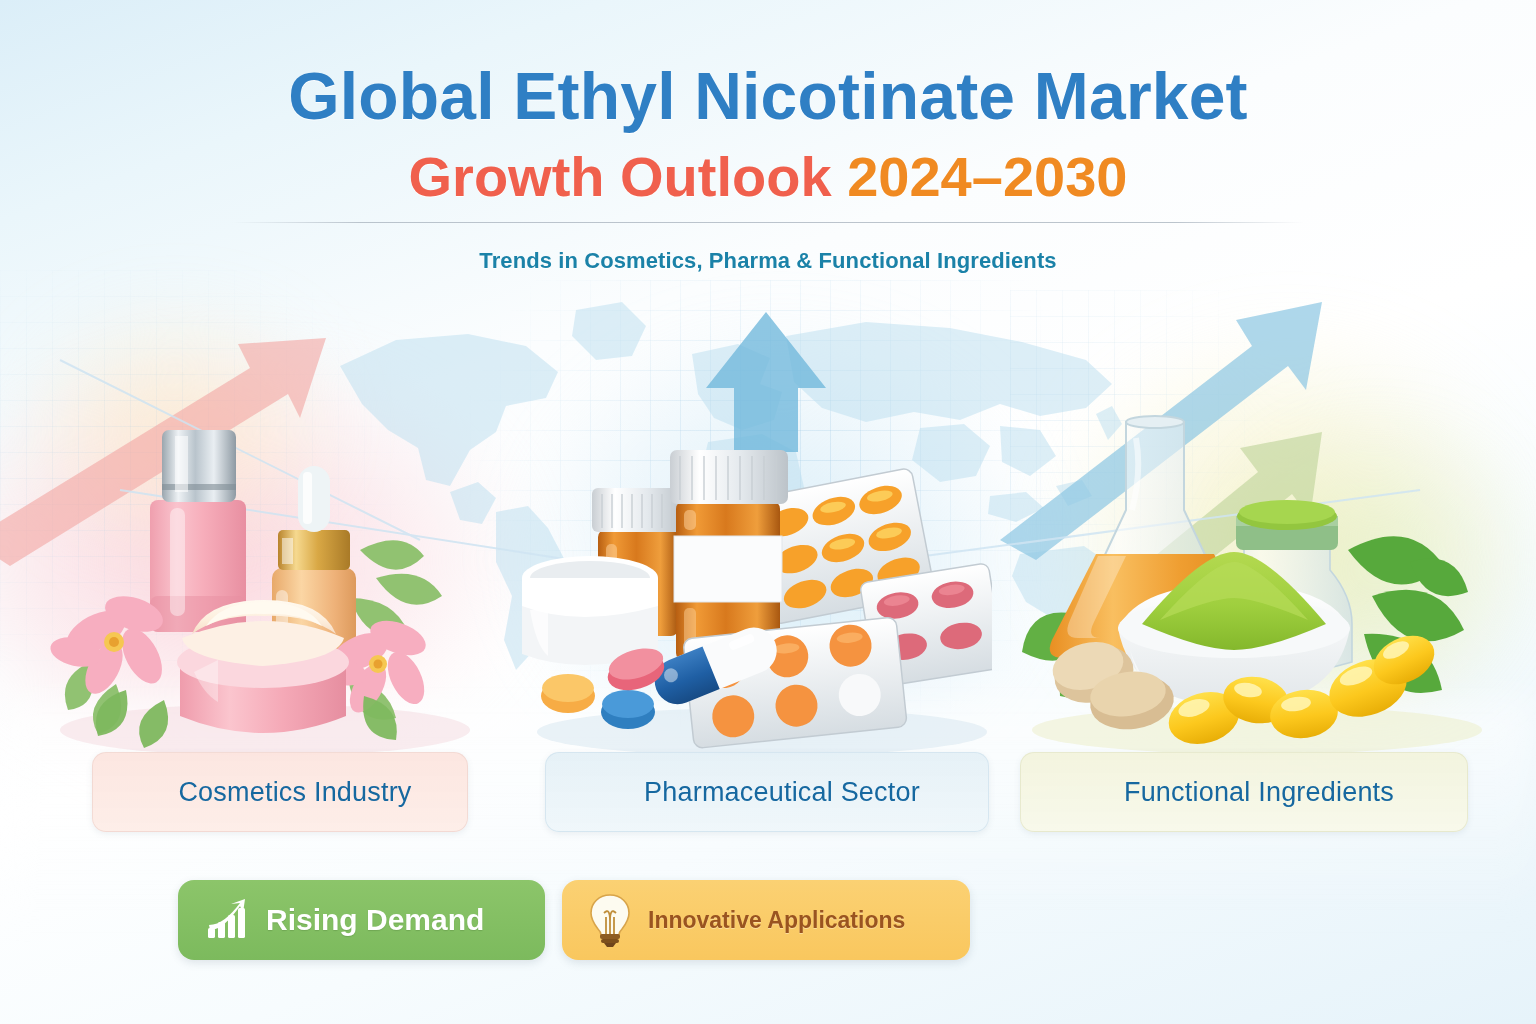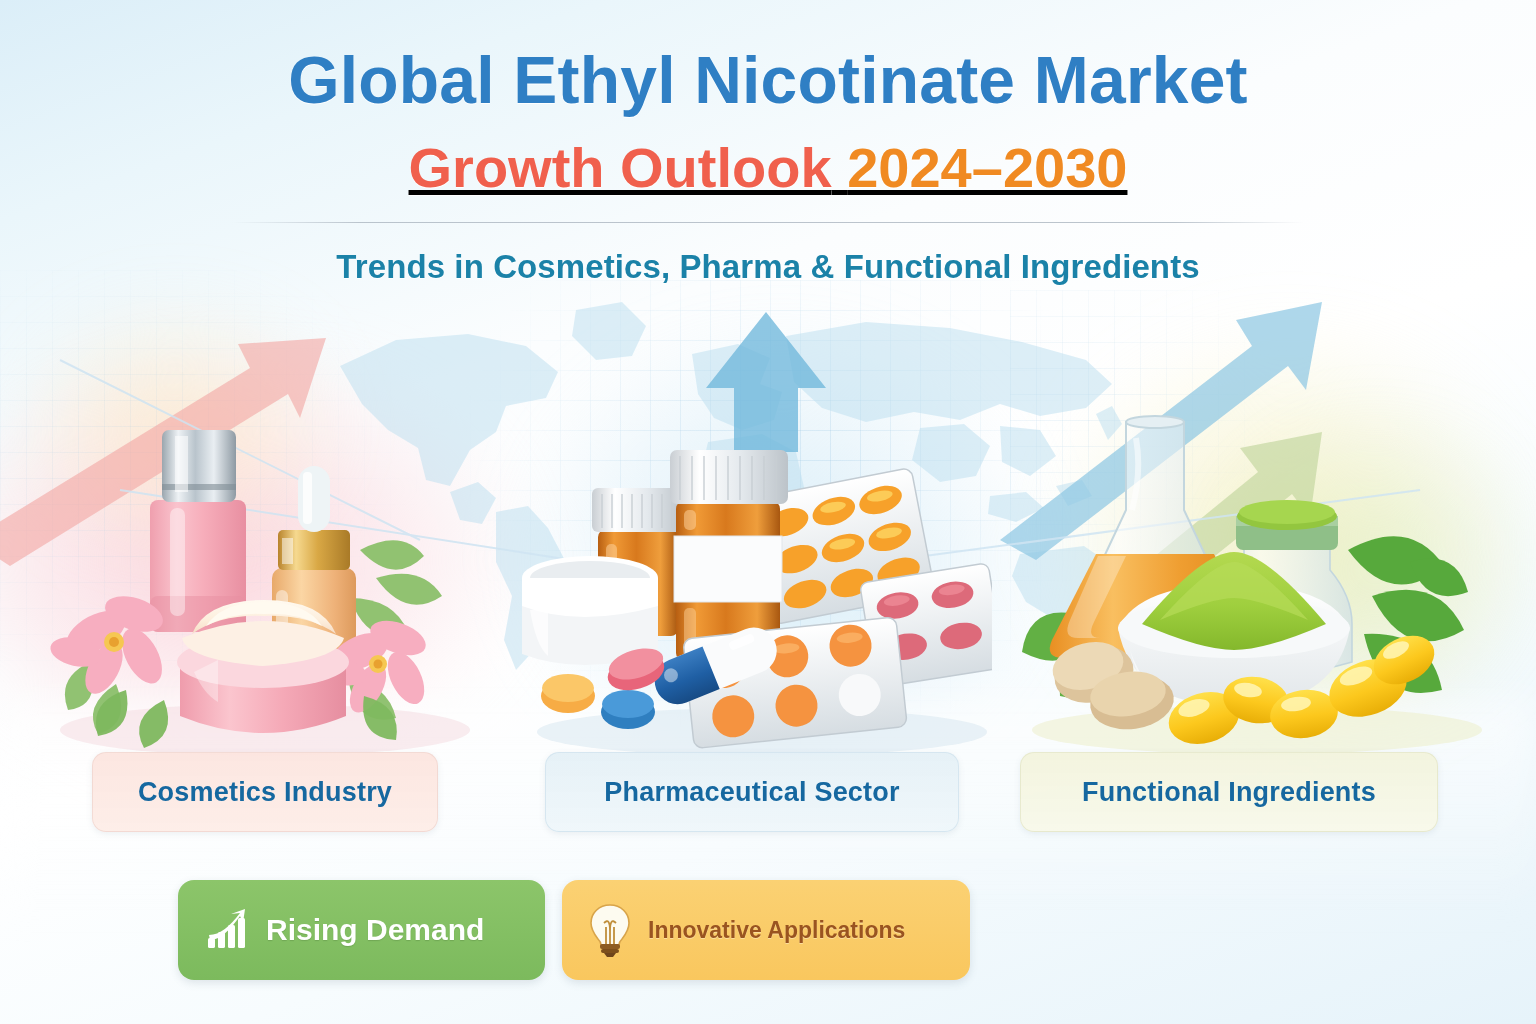--- a/index.html
+++ b/index.html
@@ -69,53 +69,52 @@
   .wash-pink   { left: -40px;  top: 360px; width: 560px; height: 400px; background: radial-gradient(ellipse at 45% 50%, rgba(250,205,214,.85), rgba(252,226,230,.35) 55%, rgba(255,255,255,0) 78%); }
   .wash-peach  { left: 10px;   top: 300px; width: 330px; height: 260px; background: radial-gradient(ellipse at 50% 50%, rgba(253,232,196,.70), rgba(255,255,255,0) 72%); }
   .wash-blue   { left: 520px;  top: 330px; width: 520px; height: 420px; background: radial-gradient(ellipse at 50% 55%, rgba(205,232,246,.80), rgba(255,255,255,0) 74%); }
   .wash-yellow { left: 1060px; top: 330px; width: 470px; height: 420px; background: radial-gradient(ellipse at 48% 50%, rgba(246,240,190,.80), rgba(255,255,255,0) 74%); }
   .wash-green  { left: 1210px; top: 420px; width: 330px; height: 300px; background: radial-gradient(ellipse at 50% 50%, rgba(220,236,188,.55), rgba(255,255,255,0) 74%); }
   .wash-bottom { left: 0px;    top: 700px; width: 1536px; height: 220px; border-radius: 0; background: linear-gradient(to bottom, rgba(255,255,255,.55), rgba(255,255,255,0)); filter: blur(18px); }
 
   
   .header { position: absolute; left: 0; top: 0; width: 1536px; text-align: center; }
   .title-main {
-    margin: 0;
+    margin: 16px;
     padding-top: 46px;
     font-size: 66px;
     font-weight: 700;
     letter-spacing: .2px;
     color: #2F7FC4;
     line-height: 1.05;
     text-shadow: 0 1px 0 rgba(255,255,255,.9);
   }
   .title-sub {
-    margin: 24px 0 0 0;
+    margin: 17px 0 0 0;
     font-size: 56px;
     font-weight: 700;
     line-height: 1.05;
     text-shadow: 0 1px 0 rgba(255,255,255,.9);
-    text-decoration: underline;
   }
   .growth-outlook { color: #F0604D; }
   .year-range { color: #F08A22; }
 
   .divider {
     position: absolute;
     left: 232px; top: 222px;
     width: 1072px; height: 1px;
     background: linear-gradient(to right, rgba(190,198,206,0), rgba(176,186,196,.85) 12%, rgba(176,186,196,.85) 88%, rgba(190,198,206,0));
   }
 
   .tagline {
     position: absolute;
     left: 0; top: 248px;
     width: 1536px;
     text-align: center;
-    font-size: 33px;
+    font-size: 22px;
     font-weight: 700;
     color: #1B82A8;
     letter-spacing: .1px;
     text-shadow: 0 1px 0 rgba(255,255,255,.85);
   }
 
   
   .arrows { position: absolute; left: 0; top: 240px; width: 1536px; height: 520px; }
 
   
@@ -124,34 +123,35 @@
 
   
   .cat-label {
     position: absolute;
     height: 78px;
     border-radius: 14px;
     display: flex;
     align-items: center;
     justify-content: center;
     font-size: 27px;
-    font-weight: 700;
+    font-weight: 400;
     color: #1668A0;
     letter-spacing: .2px;
     box-shadow: 0 2px 6px rgba(90,110,130,.10);
     backdrop-filter: blur(1px);
+    padding-left: 30px;
   }
   .cat-1 { left: 92px;  top: 752px; width: 344px; background: linear-gradient(to bottom, rgba(252,228,222,.92), rgba(253,236,230,.90)); border: 1px solid rgba(240,214,208,.8); }
   .cat-2 { left: 545px; top: 752px; width: 412px; background: linear-gradient(to bottom, rgba(228,240,246,.92), rgba(238,246,250,.90)); border: 1px solid rgba(210,228,238,.85); }
   .cat-3 { left: 1020px;top: 752px; width: 416px; background: linear-gradient(to bottom, rgba(242,243,219,.90), rgba(248,248,232,.88)); border: 1px solid rgba(228,230,200,.8); }
 
   
   .badge {
     position: absolute;
-    height: 100px;
+    height: 80px;
     border-radius: 16px;
     display: flex;
     align-items: center;
     gap: 16px;
     padding-left: 26px;
     box-sizing: border-box;
     font-size: 30px;
     font-weight: 700;
     box-shadow: 0 3px 8px rgba(80,100,120,.16);
   }

